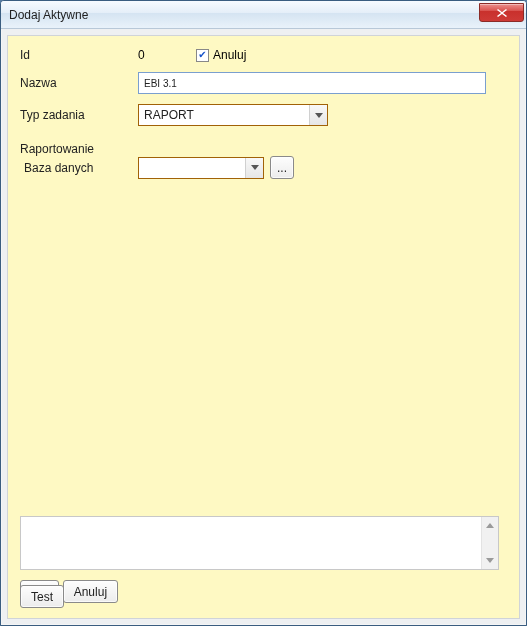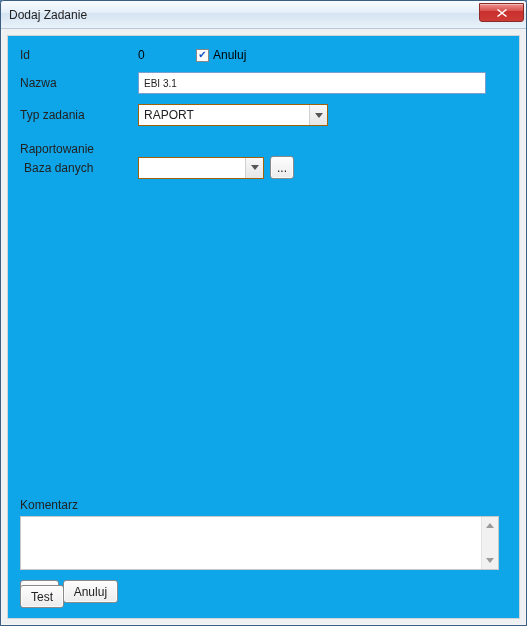--- a/index.html
+++ b/index.html
@@ -54,21 +54,21 @@
   }
   .close-btn svg { display:block; }
   .client {
     flex: 1;
     padding: 6px;
     display: flex;
     flex-direction: column;
   }
   .panel {
     flex: 1;
-    background: #0ea5e9;
+    background: #fef9c3;
     border: 1px solid #d0d4d8;
     padding: 12px 20px 10px 12px;
     display: flex;
     flex-direction: column;
     position: relative;
   }
   .row {
     display: flex;
     align-items: center;
     margin-bottom: 10px;
@@ -191,21 +191,21 @@
     display:flex; align-items:center; justify-content:center;
     color:#7a7a7a;
   }
   .footer-rel { position: relative; height: 28px; margin-top:10px; }
 </style>
 </head>
 <body>
 
 <div class="window">
   <div class="titlebar">
-    <span class="title">Dodaj Zadanie</span>
+    <span class="title">Dodaj Aktywne</span>
     <div class="close-btn">
       <svg width="10" height="8" viewBox="0 0 10 8">
           <path d="M1 0 L5 3 L9 0 L10 1 L6 4 L10 7 L9 8 L5 5 L1 8 L0 7 L4 4 L0 1 Z" fill="#fff"></path>
         </svg>
     </div>
   </div>
 
   <div class="client">
     <div class="panel">
 
@@ -251,21 +251,20 @@
               </svg>
           </span>
         </div>
         <div style="width:6px;"></div>
         <div class="btn small">...</div>
       </div>
 
 
       <div class="spacer"></div>
 
-      <div class="comment-label">Komentarz</div>
       <div class="comment-wrap">
         <textarea class="comment-area" style=""></textarea>
         <div class="scrollbar">
           <div class="sb-btn">
             <svg width="8" height="5" viewBox="0 0 8 5">
                 <path d="M4 0 L8 5 L0 5 Z" fill="#9a9a9a"></path>
               </svg>
           </div>
           <div class="sb-btn">
             <svg width="8" height="5" viewBox="0 0 8 5">

